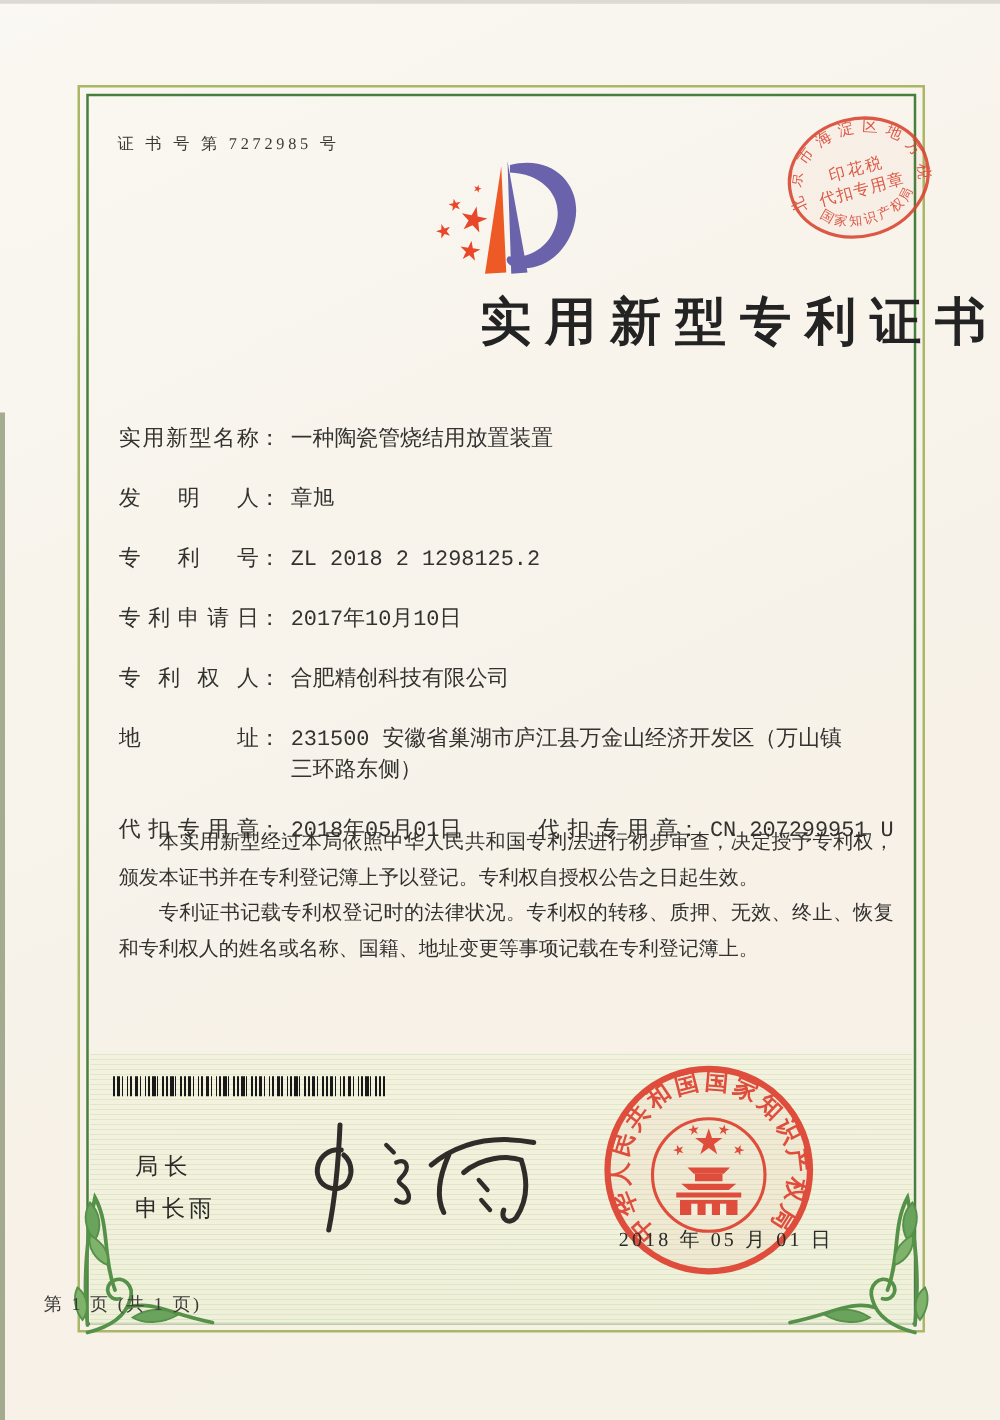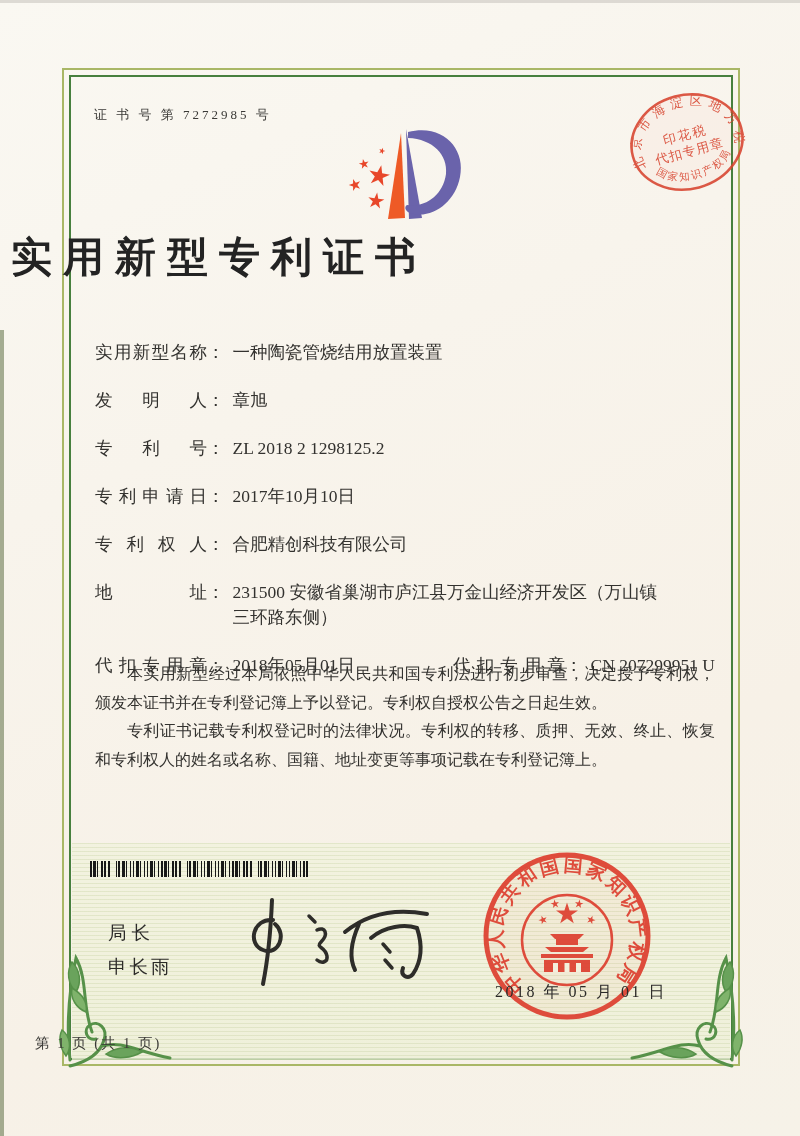--- a/index.html
+++ b/index.html
@@ -15,25 +15,25 @@
   .guilloche{position:absolute;left:72px;right:70px;top:843px;height:217px;opacity:.8;
      background:
        repeating-linear-gradient(180deg, rgba(150,178,96,.22) 0 1px, rgba(0,0,0,0) 1px 4px),
        linear-gradient(180deg,#f2f3de,#eef0d8);}
   .ornament{position:absolute;z-index:3;}
   .ornament.bl{left:42px;top:928px;}
   .ornament.br{right:40px;top:928px;transform:scaleX(-1);}
 
   .cert-no{position:absolute;left:94px;top:106px;font-size:13px;letter-spacing:3px;color:#3a3936;}
   .logo{position:absolute;left:342px;top:122px;}
-  .title{position:absolute;left:0;top:230px;width:100%;text-align:left;font-size:41px;
+  .title{position:absolute;left:0;top:230px;width:100%;text-align:right;font-size:41px;
          font-weight:700;letter-spacing:11px;padding-left:11px;box-sizing:border-box;color:#232323;}
 
   .fields{position:absolute;left:95px;top:340px;width:620px;font-size:17.5px;color:#33322f;}
-  .frow{display:flex;margin-bottom:23.5px;line-height:1.4;}
+  .frow{display:flex;margin-bottom:23.5px;line-height:1.4;font-family:Liberation Mono, monospace;}
   .flabel{display:inline-block;width:112px;flex:none;text-align:justify;text-align-last:justify;}
   .fcolon{flex:none;margin-right:8px;}
   .fvalue{white-space:pre-line;}
   .frow.double{justify-content:space-between;}
   .pair{display:flex;}
 
   .paragraphs{position:absolute;left:95px;top:660px;width:620px;font-size:16px;line-height:1.79;
               text-align:justify;color:#33322f;}
   .paragraphs p{margin:0;text-indent:2em;}
 

